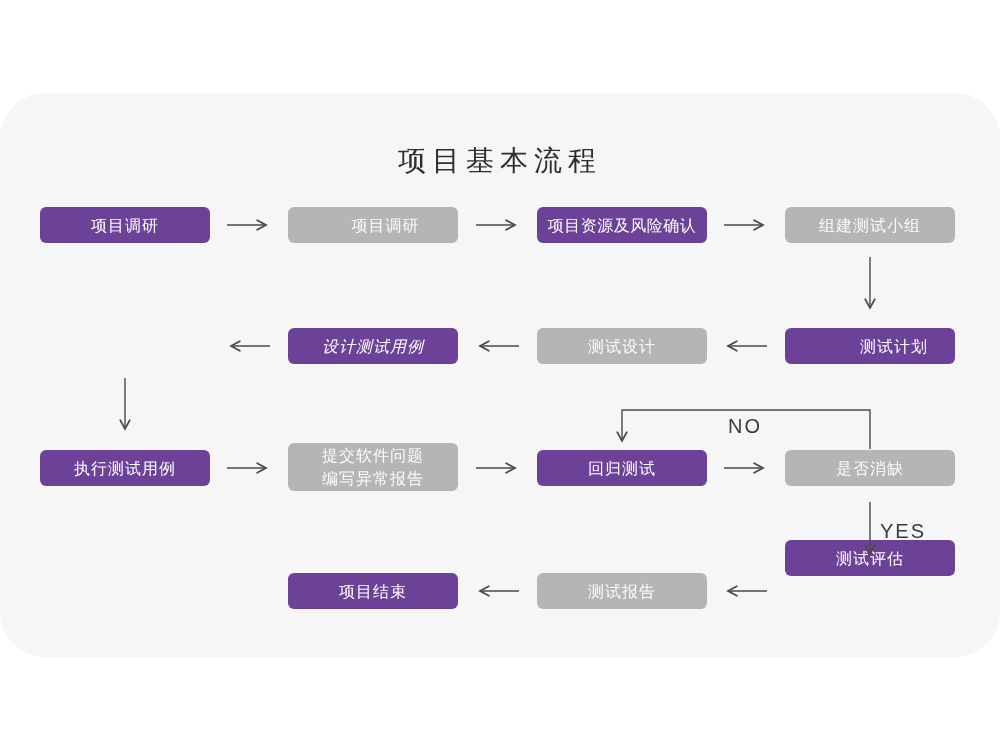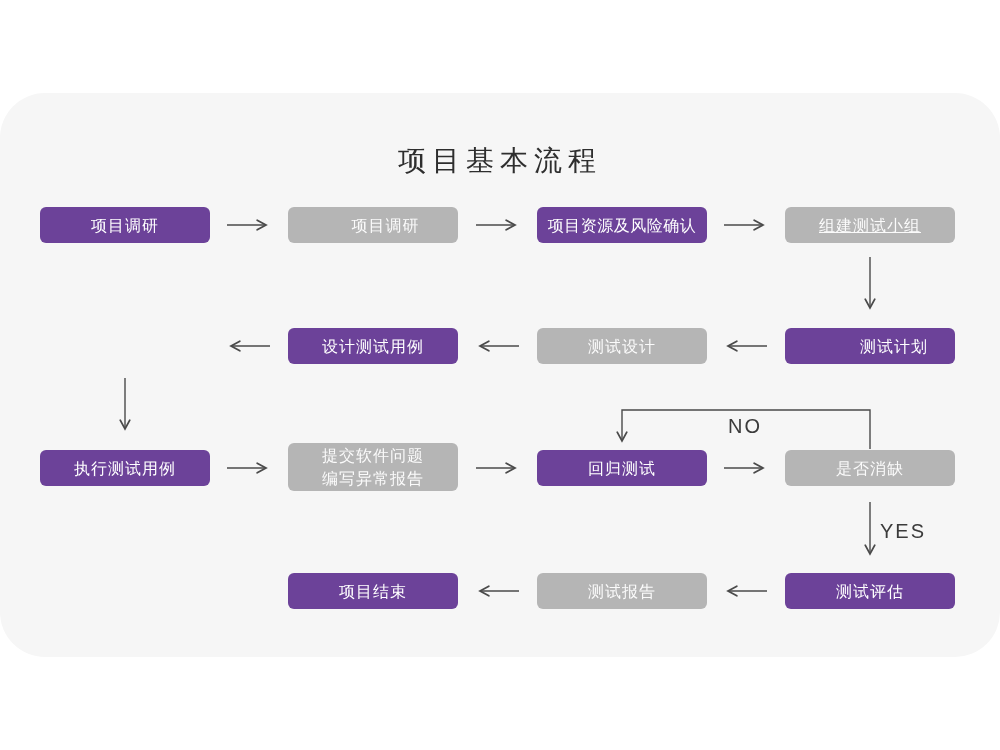--- a/index.html
+++ b/index.html
@@ -65,33 +65,33 @@
 
 <div class="stage">
 
   <div class="card"></div>
 
   <div class="diagram-title">项目基本流程</div>
 
   <div class="node purple" style="left:40px;  top:207px;">项目调研</div>
   <div class="node gray" style="left:288px; top:207px;padding-left:25px;">项目调研</div>
   <div class="node purple" style="left:537px; top:207px; letter-spacing:0.5px;">项目资源及风险确认</div>
-  <div class="node gray" style="left:785px; top:207px;text-decoration:underline;">组建测试小组</div>
+  <div class="node gray" style="left:785px; top:207px;">组建测试小组</div>
 
   <div class="node purple" style="left:785px; top:328px;padding-left:48px;">测试计划</div>
   <div class="node gray" style="left:537px; top:328px;">测试设计</div>
-  <div class="node purple" style="left:288px; top:328px;">设计测试用例</div>
+  <div class="node purple" style="left:288px; top:328px;font-style:italic;">设计测试用例</div>
 
   <div class="node purple" style="left:40px;  top:450px;">执行测试用例</div>
   <div class="node gray tall" style="left:288px; top:443px;">提交软件问题
 编写异常报告</div>
   <div class="node purple" style="left:537px; top:450px;">回归测试</div>
   <div class="node gray" style="left:785px; top:450px;">是否消缺</div>
 
-  <div class="node purple" style="left:785px; top:573px;">测试评估</div>
+  <div class="node purple" style="left:785px; top:540px;">测试评估</div>
   <div class="node gray" style="left:537px; top:573px;">测试报告</div>
   <div class="node purple" style="left:288px; top:573px;">项目结束</div>
 
   <div class="branch-label no">NO</div>
   <div class="branch-label yes">YES</div>
 
   <svg class="connectors" viewBox="0 0 1000 750" xmlns="http://www.w3.org/2000/svg">
     <defs>
       <marker id="ah" viewBox="0 0 10 10" refX="8.5" refY="5" markerWidth="9" markerHeight="9" orient="auto">
         <path d="M1.5,1.2 L8.5,5 L1.5,8.8" fill="none" stroke="#4a4a4a" stroke-width="1.4" stroke-linecap="round"></path>

